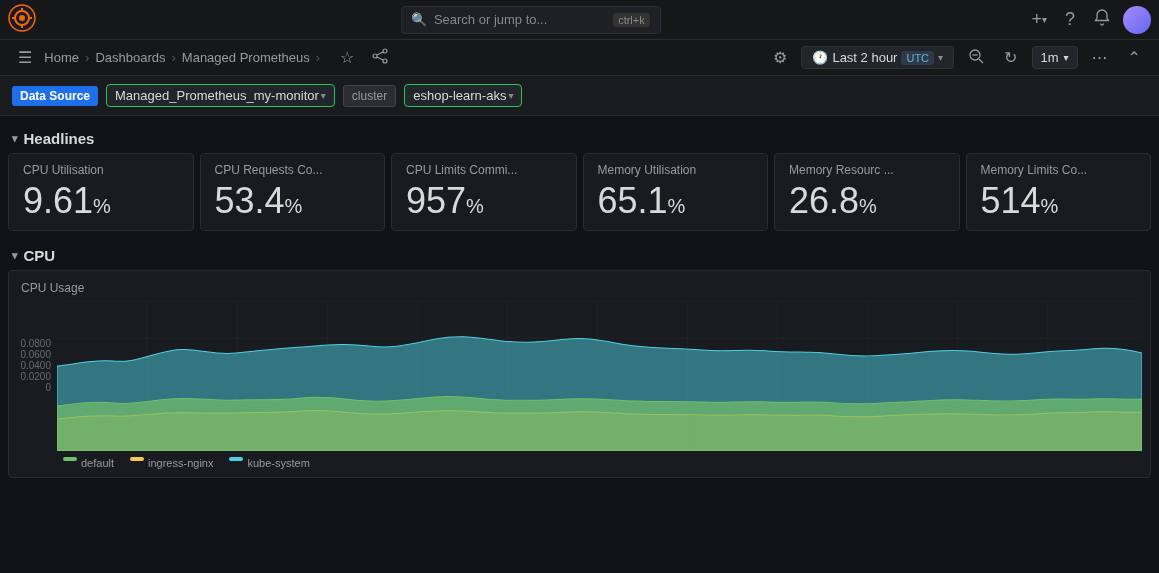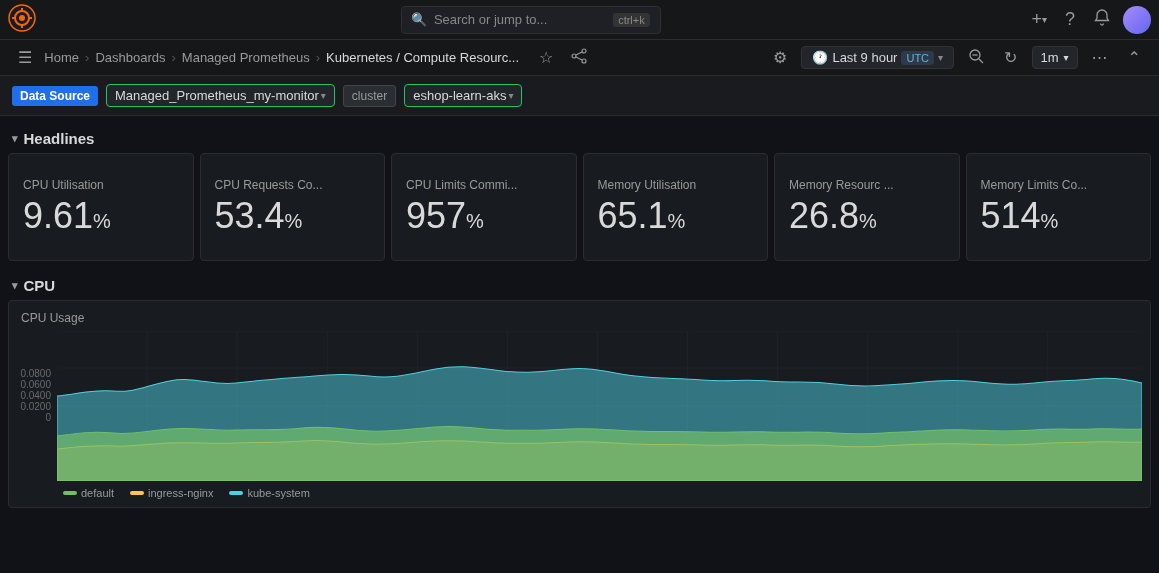--- a/index.html
+++ b/index.html
@@ -202,21 +202,21 @@
     .metrics-grid {
       display: grid;
       grid-template-columns: repeat(6, 1fr);
       gap: 6px;
       margin-bottom: 10px;
     }
     .metric-card {
       background: #181b1f;
       border: 1px solid #2c2c2e;
       border-radius: 4px;
-      padding: 24px 14px;
+      padding: 9px 14px;
       display: flex;
       flex-direction: column;
       gap: 4px;
     }
     .metric-title {
       font-size: 12px;
       color: #9a9a9a;
       white-space: nowrap;
       overflow: hidden;
       text-overflow: ellipsis;
@@ -245,21 +245,20 @@
       padding-left: 4px;
     }
     .chart-legend {
       display: flex;
       align-items: center;
       gap: 16px;
       padding: 6px 4px 2px;
     }
     .legend-item {
       display: flex;
-      align-items: center;
       gap: 4px;
       font-size: 11px;
       color: #9a9a9a;
     }
     .legend-dot {
       width: 14px;
       height: 4px;
       border-radius: 2px;
     }
     
@@ -319,21 +318,20 @@
 <div class="breadcrumb-bar">
   <button class="bc-icon-btn">
     <span>☰</span>
   </button>
   <span class="breadcrumb-item">Home</span>
   <span class="breadcrumb-sep">›</span>
   <span class="breadcrumb-item">Dashboards</span>
   <span class="breadcrumb-sep">›</span>
   <span class="breadcrumb-item">Managed Prometheus</span>
   <span class="breadcrumb-sep">›</span>
-  <span class="breadcrumb-current">Kubernetes / Compute Resourc...</span>
   <div class="breadcrumb-actions">
     <button class="bc-icon-btn">
       <span>☆</span>
     </button>
     <button class="bc-icon-btn">
       <span>
         <svg width="16" height="16" viewBox="0 0 16 16" fill="none">
           <circle cx="13" cy="3" r="2" stroke="#9a9a9a" stroke-width="1.2"></circle>
           <circle cx="3" cy="8" r="2" stroke="#9a9a9a" stroke-width="1.2"></circle>
           <circle cx="13" cy="13" r="2" stroke="#9a9a9a" stroke-width="1.2"></circle>
@@ -342,21 +340,21 @@
         </svg>
       </span>
     </button>
   </div>
   <div class="bc-right">
     <button class="bc-icon-btn">
       <span>⚙</span>
     </button>
     <button class="time-range-btn">
       <span>🕐</span>
-      <span>Last 9 hour</span>
+      <span>Last 2 hour</span>
       <span class="utc-badge">UTC</span>
       <span style="font-size:10px; color:#888;">▾</span>
     </button>
     <button class="bc-icon-btn">
       <span>
         <svg width="16" height="16" viewBox="0 0 16 16" fill="none">
           <circle cx="7" cy="7" r="5" stroke="#9a9a9a" stroke-width="1.3"></circle>
           <line x1="11" y1="11" x2="15" y2="15" stroke="#9a9a9a" stroke-width="1.3"></line>
           <line x1="4.5" y1="7" x2="9.5" y2="7" stroke="#9a9a9a" stroke-width="1.3"></line>
         </svg>

